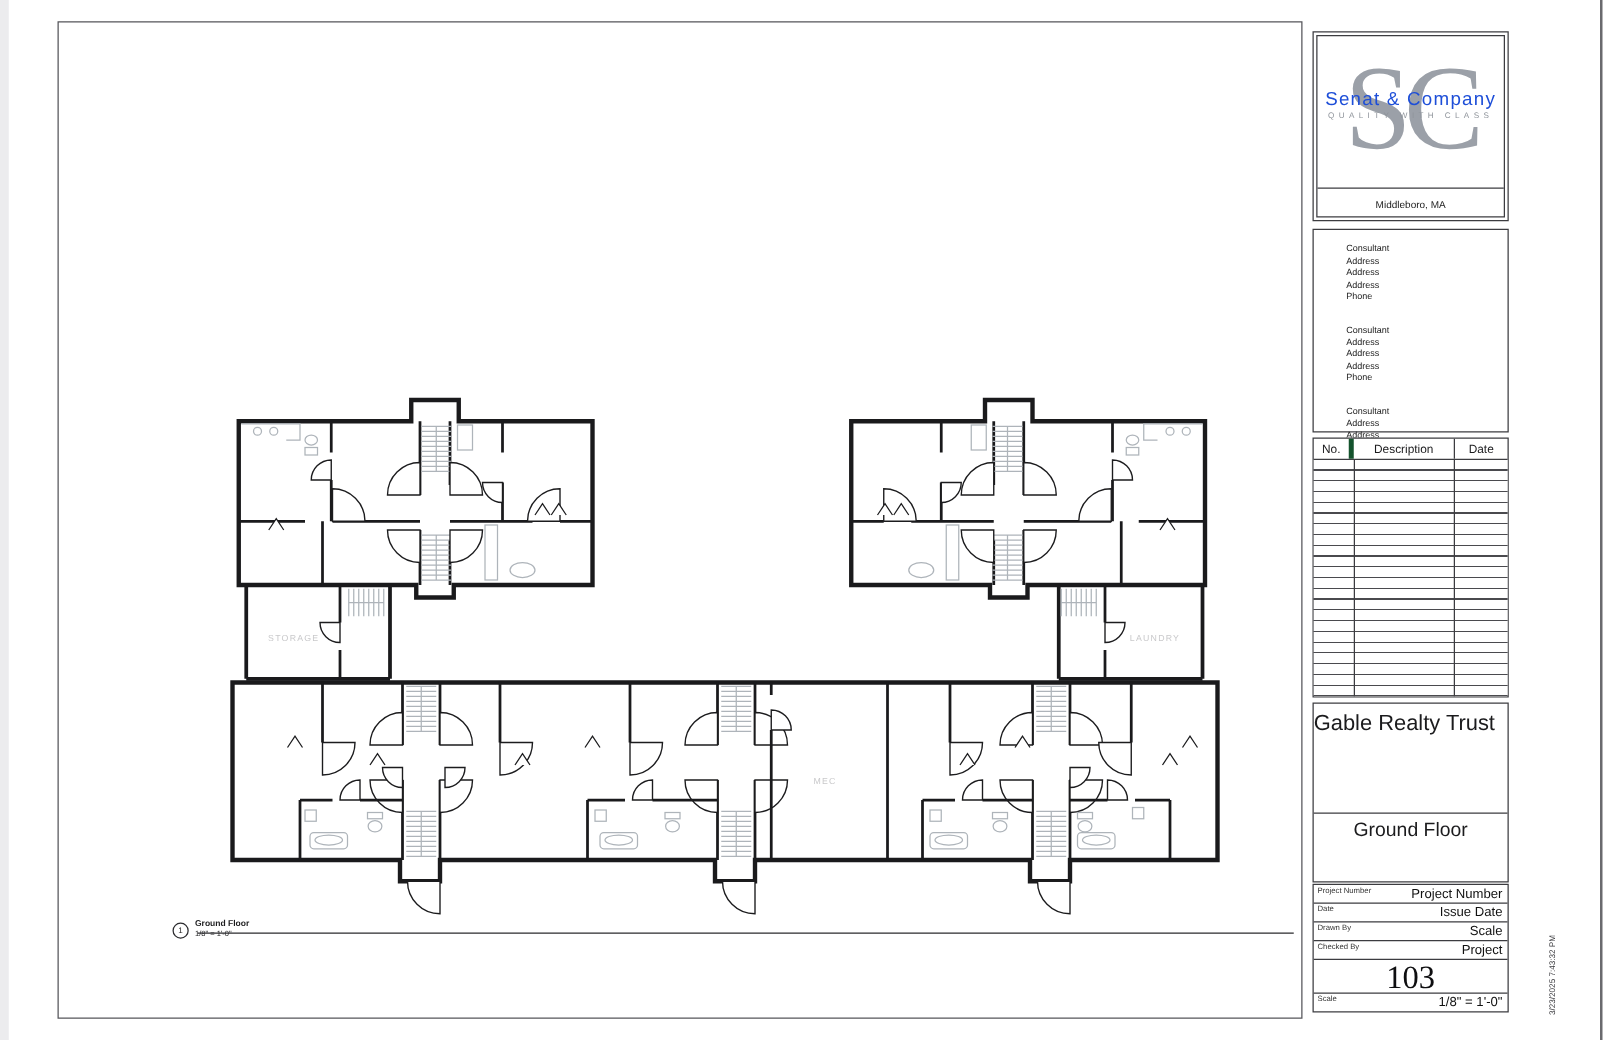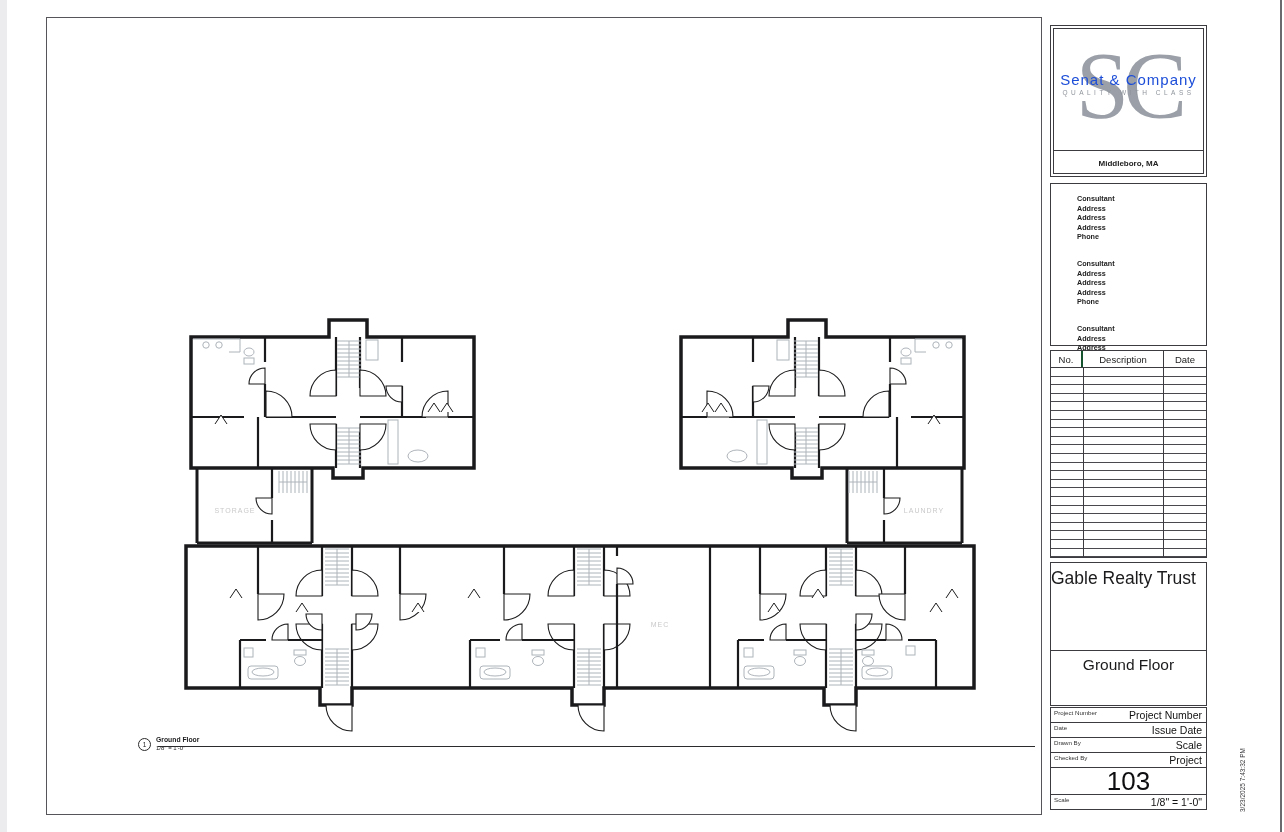--- a/index.html
+++ b/index.html
@@ -15,48 +15,48 @@
   
   .tb { position:absolute; left:1046px; top:0; width:186px; height:832px; font-family:"Liberation Sans", sans-serif; color:#1b1b1d; }
   .tb-box { position:absolute; left:4px; width:157px; border:1px solid #3c3c40; background:#fff; }
   .dbl { position:absolute; inset:2px; border:1px solid #3c3c40; }
 
   .logo-box { top:25px; height:152px; }
   .logo-area { position:relative; height:122px; border-bottom:1px solid #3c3c40; overflow:hidden; }
   .monogram { position:absolute; left:0; right:0; top:-8px; text-align:center; font-family:"Liberation Serif", serif; font-size:96px; line-height:130px; color:#9ba0a8; letter-spacing:-6px; }
   .logo-name { position:absolute; left:0; right:0; top:42px; text-align:center; font-size:15px; letter-spacing:1px; color:#1d4ed8; }
   .logo-tag { position:absolute; left:0; right:0; top:60px; text-align:center; font-size:6.5px; letter-spacing:3.5px; color:#8f949b; }
-  .location { height:26px; text-align:center; font-size:8px; line-height:26px; color:#222;font-weight:bold; }
-
-  .cons-box { top:183px; height:163px; padding:10px 0 0 26px;font-weight:bold; }
+  .location { height:26px; text-align:center; font-size:8px; line-height:26px; color:#222; }
+
+  .cons-box { top:183px; height:163px; padding:10px 0 0 26px; }
   .consultant { margin-bottom:17px; }
   .consultant div { font-size:7.2px; line-height:9.6px; color:#222; }
 
   .rev-box { top:350px; height:208px; }
   .rev-header { display:flex; height:17px; border-bottom:1px solid #3c3c40; font-size:9.5px; }
   .rev-header div { display:flex; align-items:center; justify-content:center; }
-  .col-no { width:32px; border-right:2px solid #14532d; }
+  .col-no { width:32px; border-right:4px solid #14532d; }
   .col-desc { flex:1; border-right:1px solid #3c3c40; }
   .col-date { width:42px; }
   .rev-body { position:relative; height:189px;
     background:repeating-linear-gradient(to bottom, #fff 0px, #fff 7.6px, #4a4a4e 7.6px, #4a4a4e 8.6px); }
   .rev-body .vline { position:absolute; top:0; bottom:0; width:1px; background:#3c3c40; }
   .rev-body .v-no { left:32px; } .rev-body .v-date { right:42px; }
 
   .proj-box { top:562px; height:144px; }
   .proj-top { height:88px; border-bottom:1px solid #3c3c40; display:flex; flex-direction:row; justify-content:space-between; }
   .client { text-align:center; font-size:17.5px; padding-top:5px; }
   .project { text-align:center; font-size:17.5px; padding-bottom:3px; }
   .sheet-title { text-align:center; font-size:15.5px; padding-top:5px; }
 
   .info-box { top:707px; height:103px; }
   .f-row { position:relative; height:15px; border-bottom:1px solid #3c3c40; }
   .f-label { position:absolute; left:3px; top:1px; font-size:6.2px; color:#333; }
   .f-value { position:absolute; right:4px; bottom:1px; font-size:10.5px; color:#111; }
-  .num-row { height:27px; border-bottom:1px solid #3c3c40; text-align:center; font-size:26px; line-height:27px; color:#0e0e10; }
+  .num-row { height:27px; border-bottom:1px solid #3c3c40; text-align:center; font-size:26px; line-height:27px; color:#0e0e10;font-family:Liberation Serif, serif; }
   .scale-row { position:relative; height:14px; }
 
   .timestamp { position:absolute; left:1239px; top:812px; width:112px; font-size:6.5px; color:#38383c; transform:rotate(-90deg); transform-origin:0 0; white-space:nowrap; }
 
   
   .view-title { position:absolute; left:138px; top:736px; display:flex; align-items:flex-start; }
   .vt-circle { width:13px; height:13px; border:1px solid #2b2b2e; border-radius:50%; font-size:6.5px; line-height:11px; text-align:center; color:#222; margin:2px 5px 0 0; }
   .vt-name { font-size:6.8px; font-weight:700; color:#1c1c1e; }
   .vt-scale { font-size:6px; color:#1c1c1e; margin-top:2px; }
   .vt-line { position:absolute; left:158px; top:746px; width:877px; height:1px; background:#2b2b2e; }

